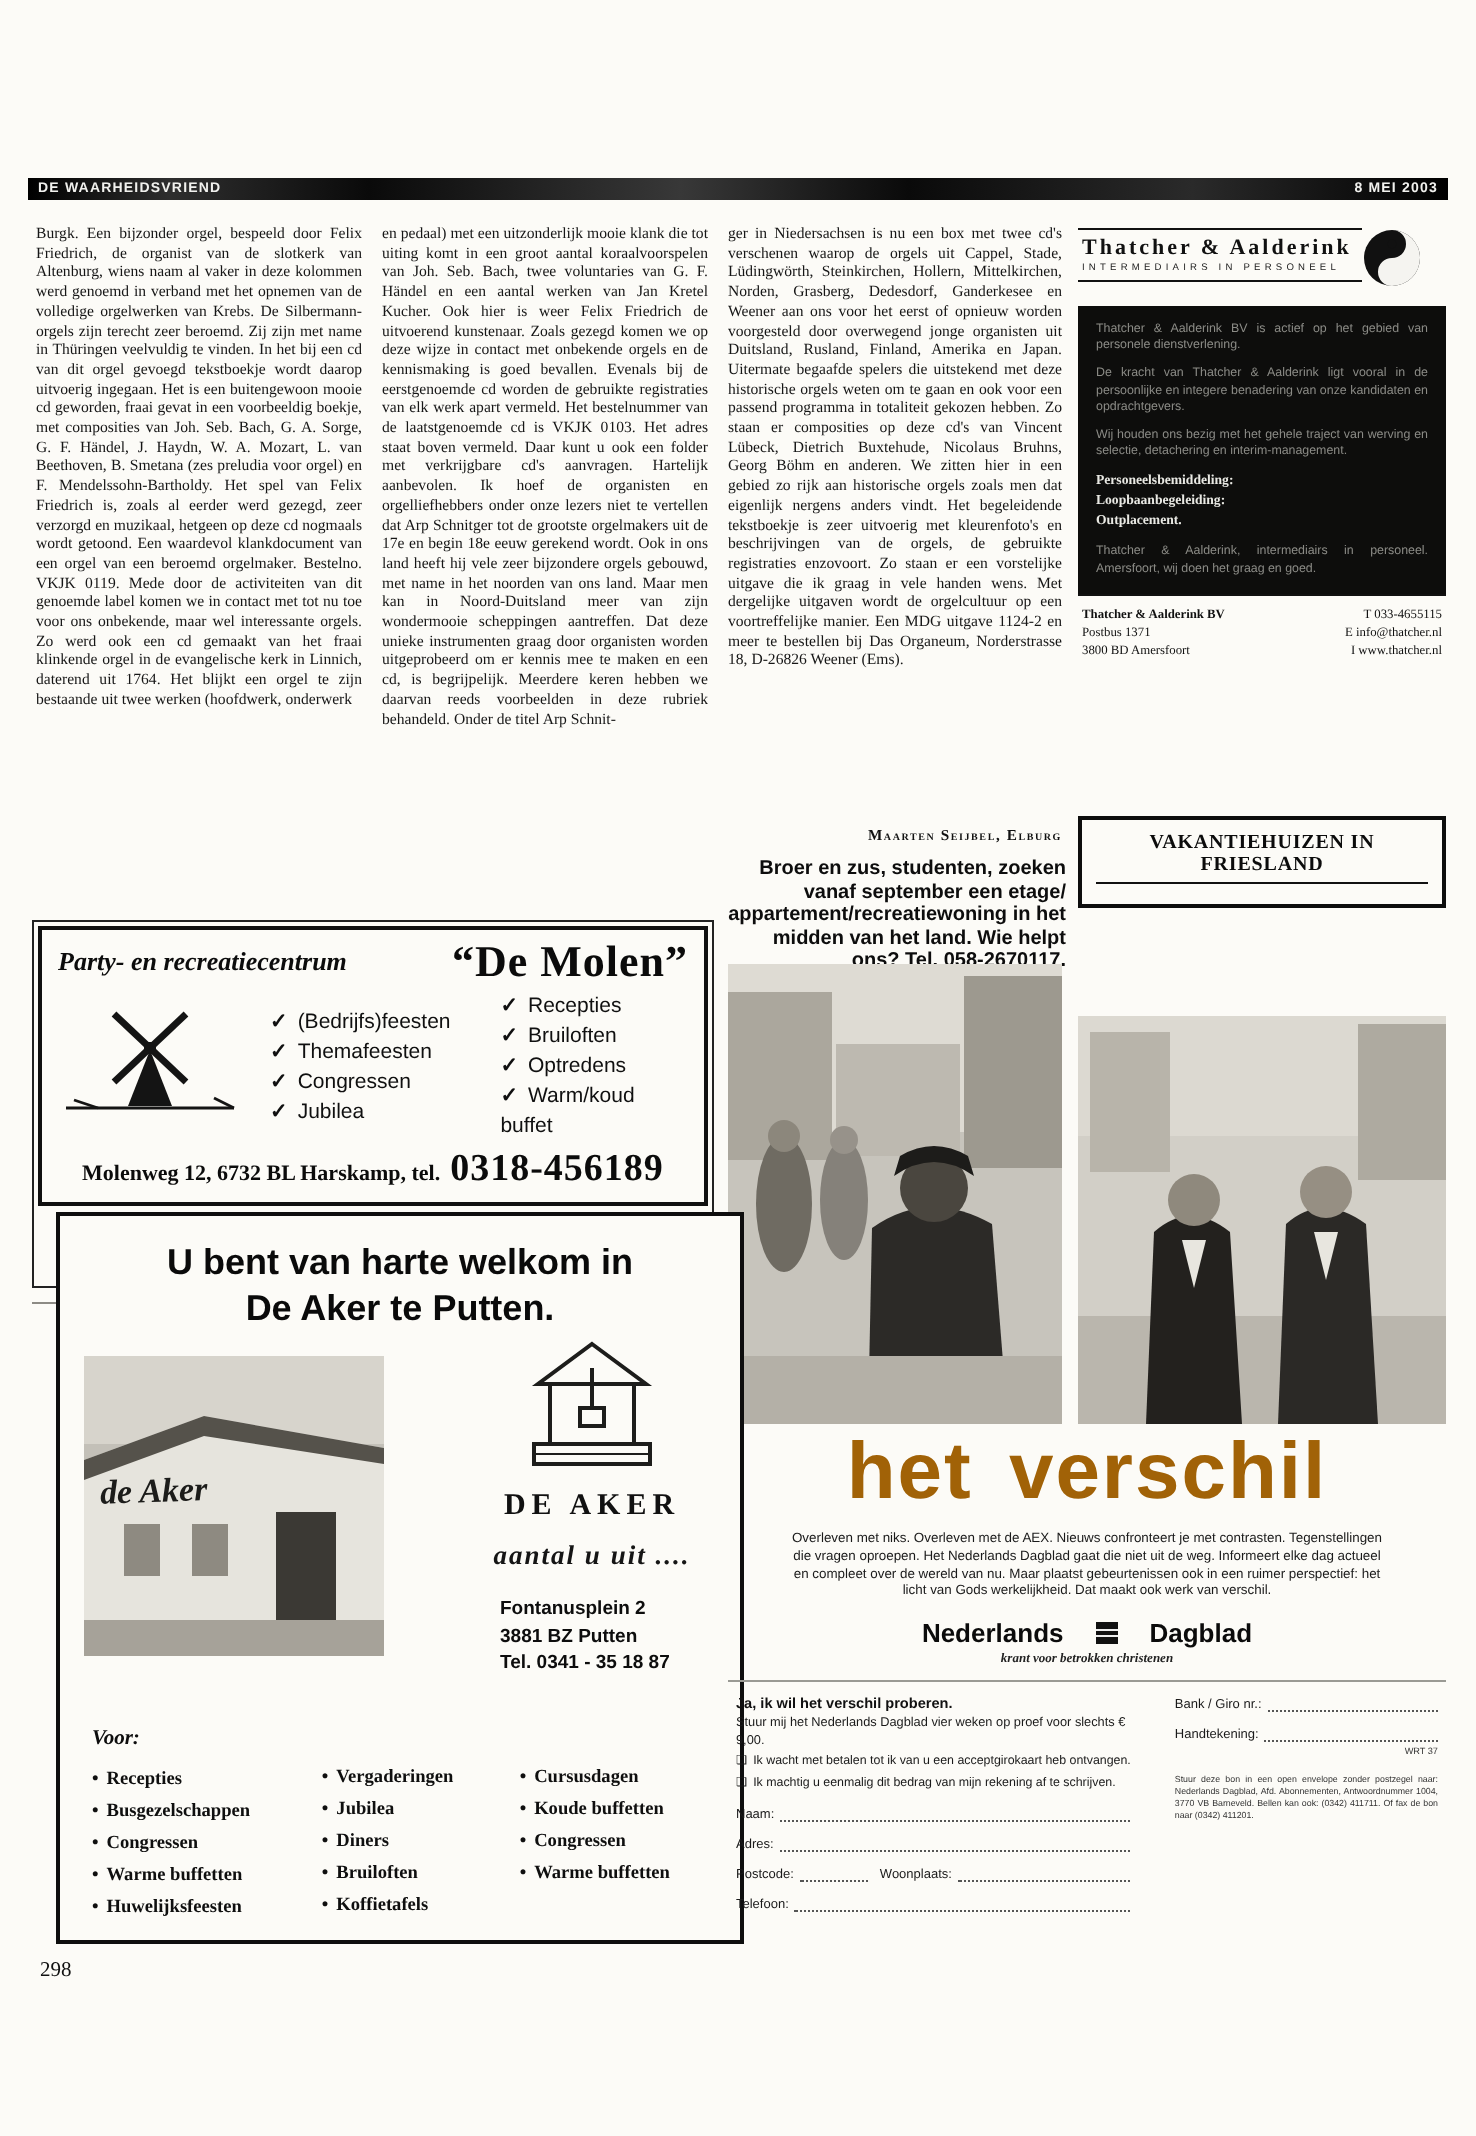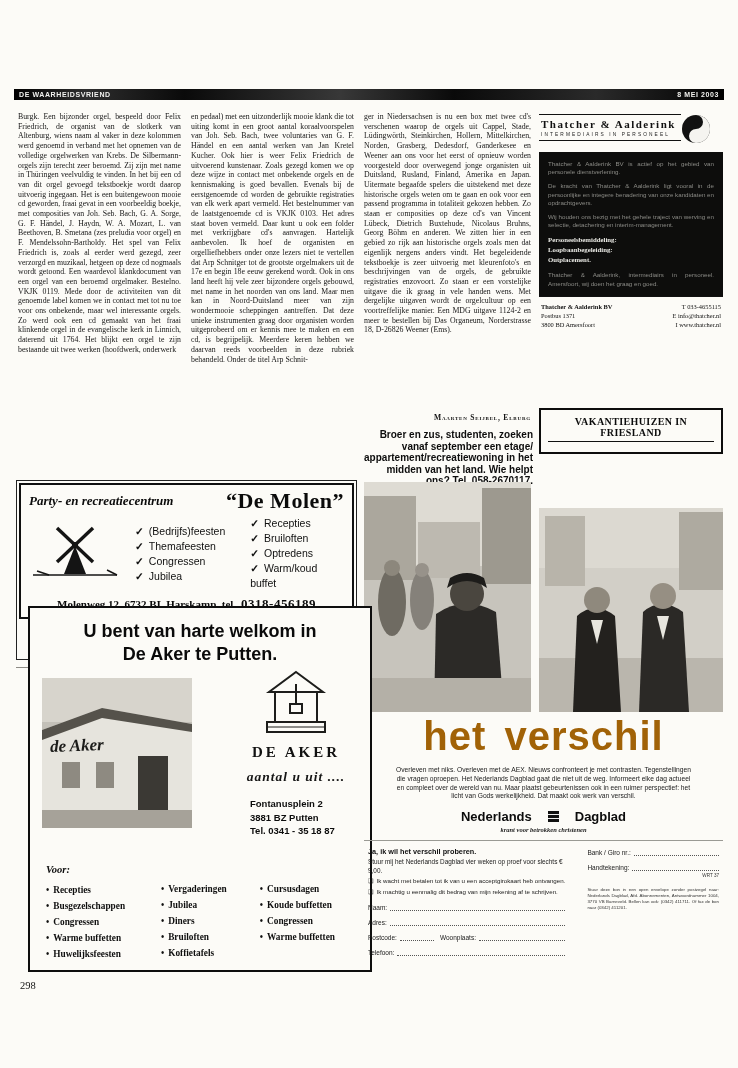--- a/index.html
+++ b/index.html
@@ -37,33 +37,33 @@
   .vakantie { left:539px; top:408px; width:184px; border:2px solid #0d0d0d; padding:4px 7px 6px 7px; background:#fcfbf7; }
   .vak-title { text-align:center; font-weight:bold; font-size:10px; letter-spacing:.4px; color:#0c0c0c;
     border-bottom:1px solid #111; padding:2px 0 3px 0; margin-bottom:4px; }
   .vak-body { font-weight:bold; font-size:8.6px; line-height:11px; text-align:justify; color:#0c0c0c; }
 
   
   .photo { overflow:hidden; }
   .photo svg { display:block; }
 
   
-  .molen-wrap { left:16px; top:480px; width:341px; }
+  .molen-wrap { left:16px; top:460px; width:341px; }
   .molen-outer { border:1px solid #222; padding:2px; background:#fcfbf7; }
   .molen-box { border:2px solid #101010; padding:3px 8px 5px 8px; }
   .molen-top { display:flex; align-items:center; justify-content:space-between; }
   .molen-kicker { font-weight:bold; font-style:italic; font-size:13px; color:#0c0c0c; }
   .molen-name { font-weight:bold; font-size:22px; color:#0b0b0b; letter-spacing:.5px; }
   .molen-mid { display:flex; align-items:center; margin-top:2px; }
   .molen-list { list-style:none; font-family:"Liberation Sans", sans-serif; font-size:10.5px; line-height:15px; color:#101010; }
   .molen-list li .chk { font-weight:bold; margin-right:5px; }
   .molen-l1 { margin-left:14px; width:118px; }
   .molen-addr { text-align:center; margin-top:3px; font-weight:bold; color:#0b0b0b; }
   .molen-addr .a { font-size:11px; }
-  .molen-addr .p { font-size:13px; letter-spacing:.5px; margin-left:1px; }
+  .molen-addr .p { font-size:19px; letter-spacing:.5px; margin-left:1px; }
   .molen-sub { text-align:center; font-style:italic; font-size:8.8px; line-height:10.5px; margin-top:3px; color:#151515; }
   .molen-slogan { text-align:center; font-style:italic; font-size:10.5px; letter-spacing:2px; margin-top:3px; color:#101010; }
   .zondags { display:flex; align-items:center; margin-top:2px; color:#3a3a3a; }
   .zondags .ln { flex:1; border-top:1px solid #8d8b85; }
   .zondags .tx { font-family:"Liberation Sans", sans-serif; font-weight:bold; font-size:8.5px; letter-spacing:5px; padding:0 8px; text-decoration:line-through; text-decoration-color:#9a9890; }
 
   
   .aker { left:28px; top:606px; width:344px; height:366px; border:2.5px solid #0e0e0e; background:#fcfbf7; }
   .aker-head { text-align:center; font-family:"Liberation Sans", sans-serif; font-weight:bold; font-size:18px; line-height:23px; padding-top:12px; color:#0a0a0a; }
   .aker-mid { position:relative; height:196px; }

